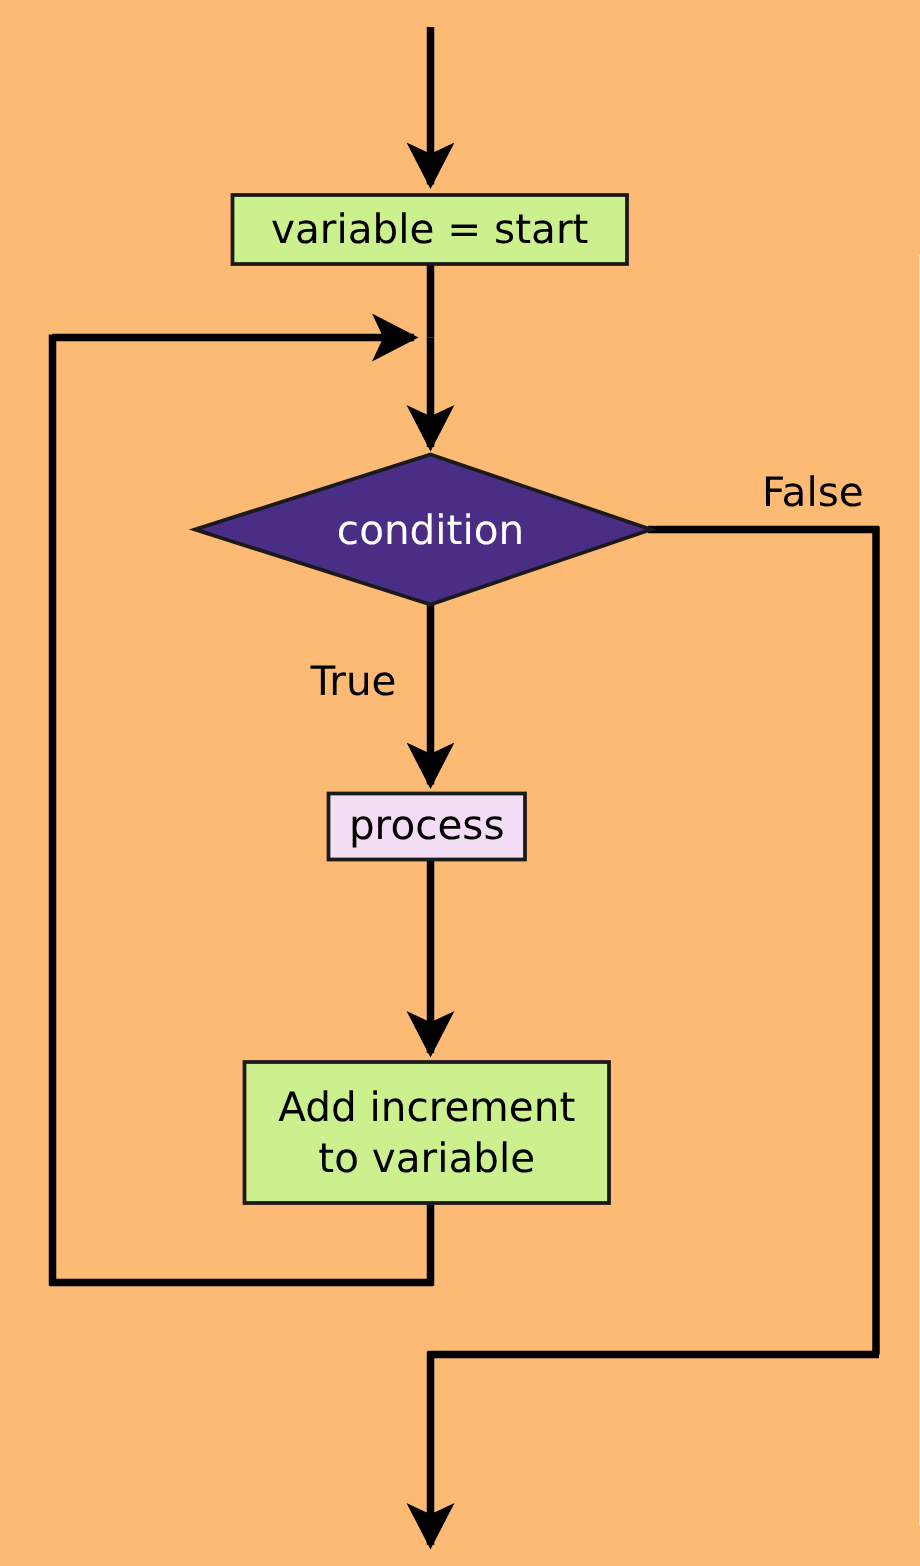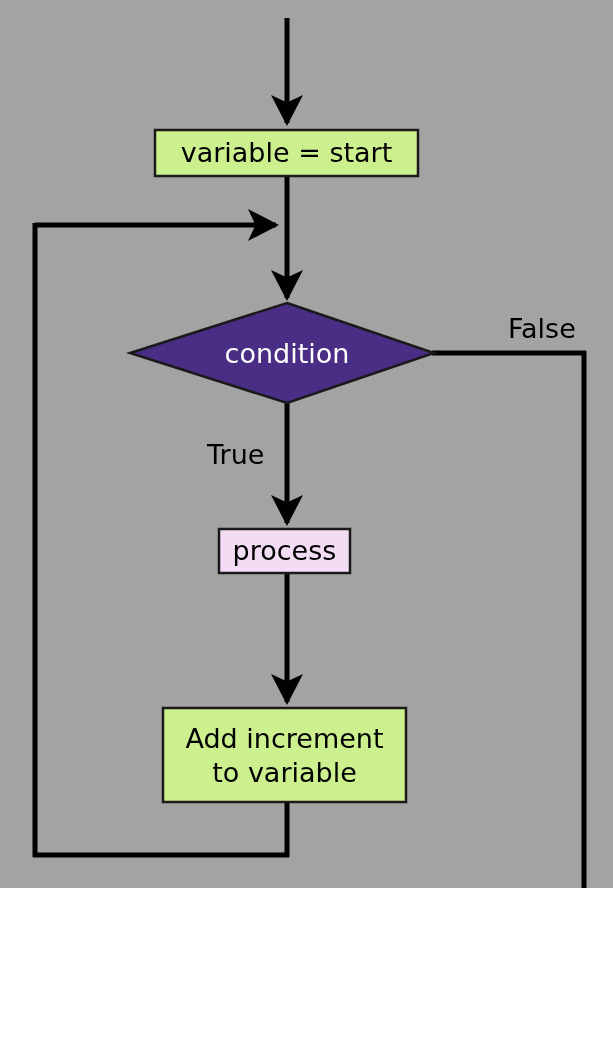--- a/index.html
+++ b/index.html
@@ -6,22 +6,22 @@
     margin: 0;
     padding: 0;
     background: #ffffff;
   }
   body {
     font-family: "DejaVu Sans", sans-serif;
   }
   #flowchart-root {
     position: relative;
     width: 613px;
-    height: 888px;
-    background: #a3a3a3;
+    height: 1044px;
+    background: #fdba74;
     overflow: hidden;
   }
   svg.flow-canvas {
     display: block;
     width: 613px;
     height: 1044px;
   }
   .node-text {
     font-family: "DejaVu Sans", sans-serif;
     font-size: 27px;

